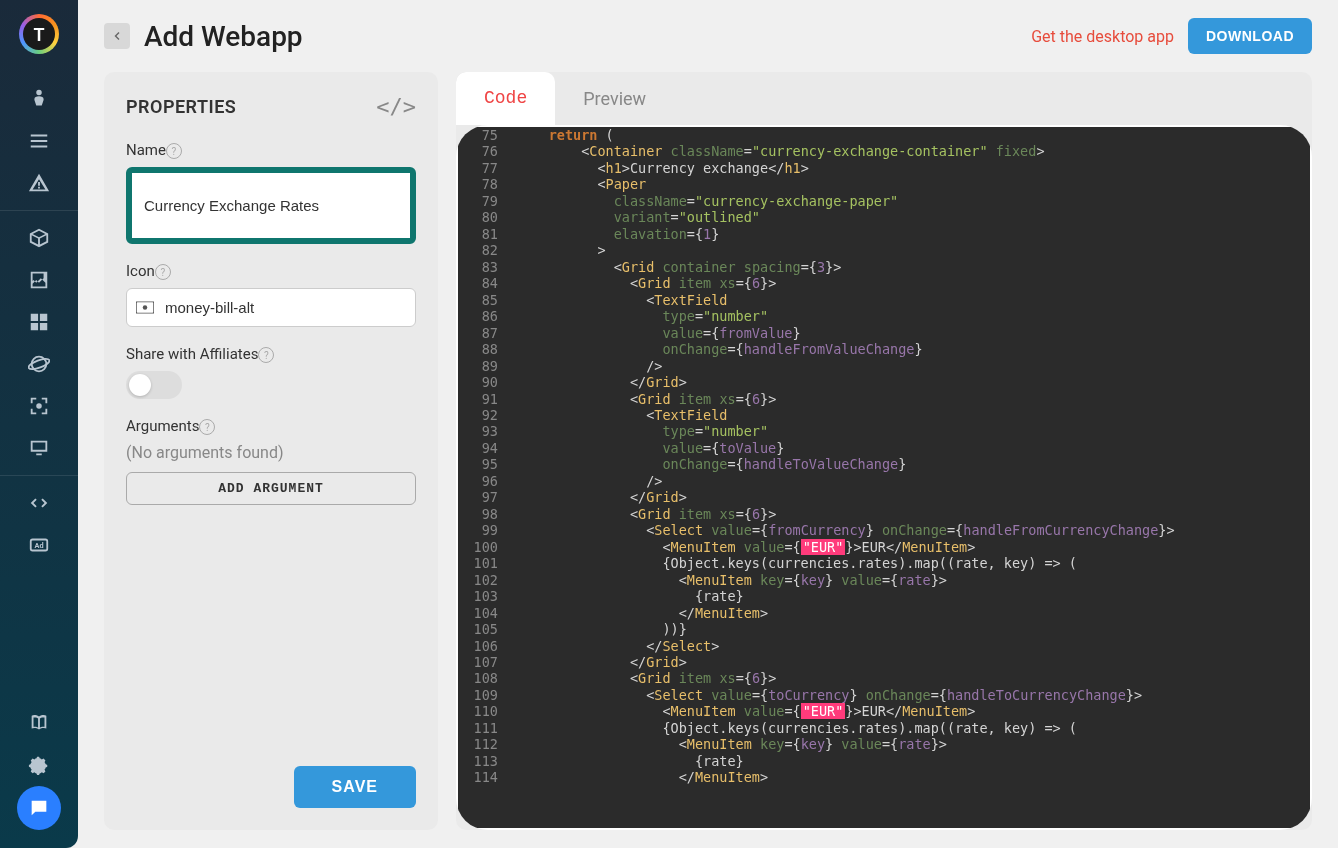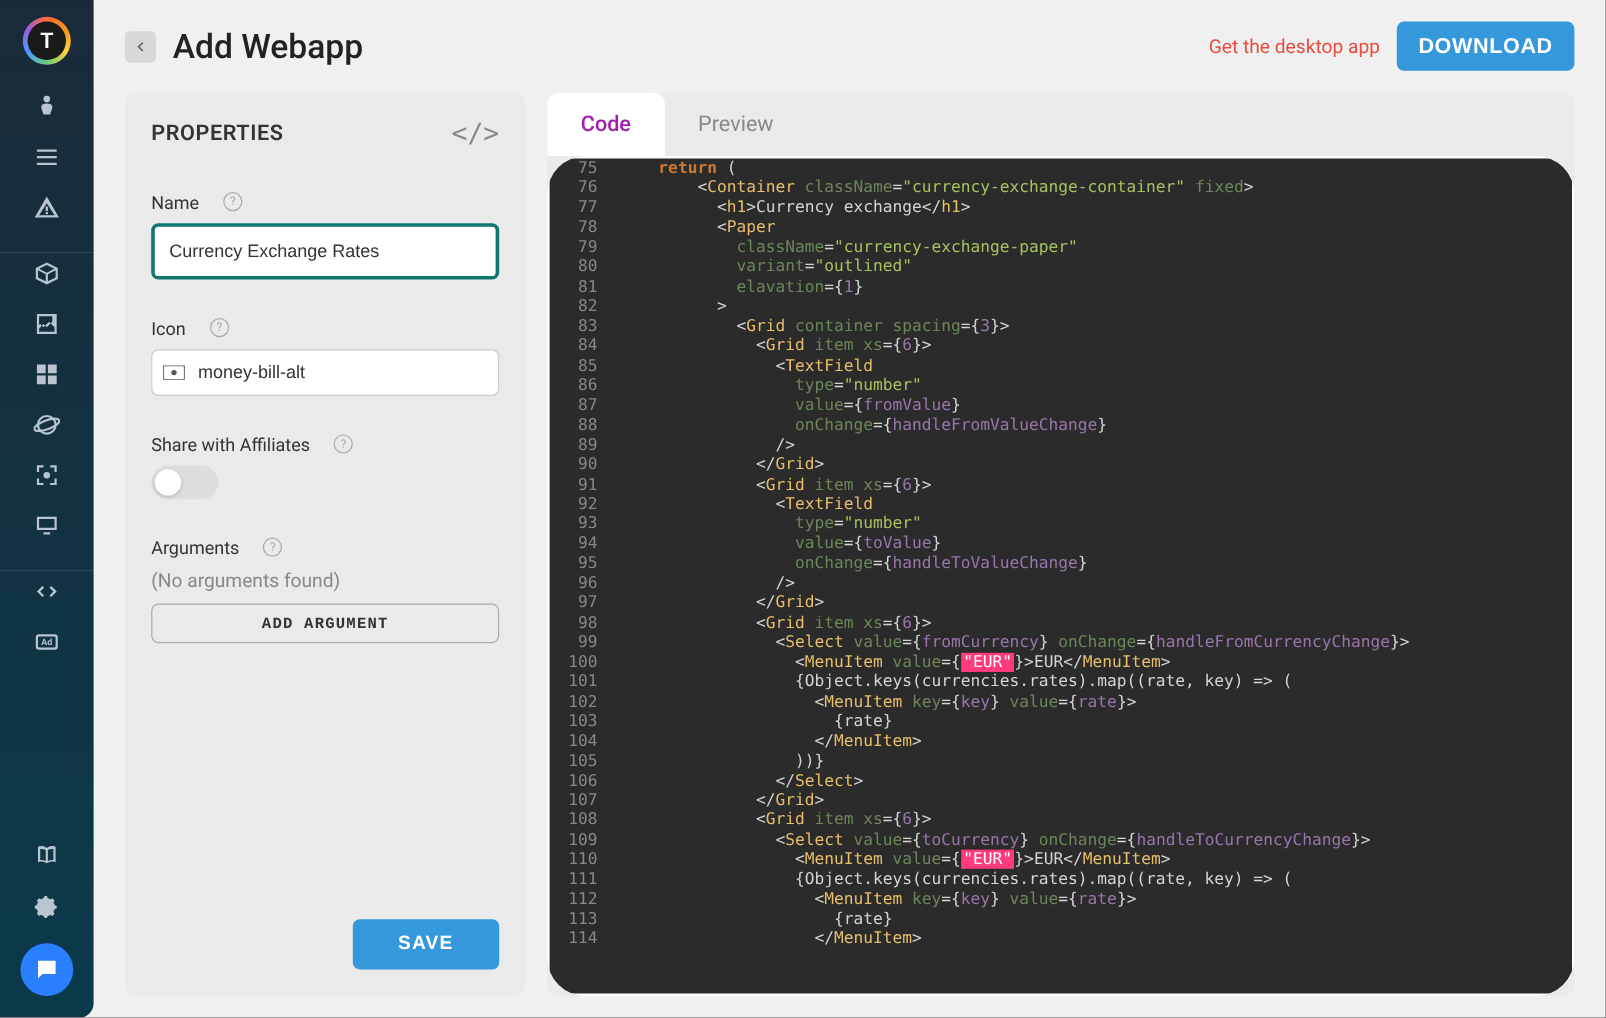--- a/index.html
+++ b/index.html
@@ -4,60 +4,60 @@
 <style>
 * { box-sizing: border-box; margin: 0; padding: 0; }
 body { font-family: -apple-system, BlinkMacSystemFont, "Segoe UI", Roboto, sans-serif; background: #f0f0f0; width: 1338px; height: 848px; overflow: hidden; }
 
 .app { display: flex; height: 848px; }
 
 
 .sidebar { width: 78px; background: linear-gradient(180deg, #1a2a3a 0%, #0a3a4a 100%); display: flex; flex-direction: column; align-items: center; padding-top: 14px; border-bottom-right-radius: 12px; }
 .logo { width: 40px; height: 40px; border-radius: 50%; background: conic-gradient(#ff6b35, #f7931e, #ffd23f, #6bcf7f, #4d96ff, #9b5de5, #ff6b35); display: flex; align-items: center; justify-content: center; margin-bottom: 24px; }
 .logo-inner { width: 32px; height: 32px; border-radius: 50%; background: #1a1a1a; color: #fff; display: flex; align-items: center; justify-content: center; font-weight: 600; font-size: 18px; }
-.nav-icon { width: 78px; height: 42px; display: flex; align-items: flex-start; justify-content: center; color: #b8c5d0; cursor: pointer; }
+.nav-icon { width: 78px; height: 42px; display: flex; align-items: center; justify-content: center; color: #b8c5d0; cursor: pointer; }
 .nav-icon svg { width: 22px; height: 22px; fill: currentColor; }
 .nav-divider { width: 78px; height: 1px; background: rgba(255,255,255,0.1); margin: 6px 0; }
 .nav-spacer { flex: 1; }
 .chat-bubble { width: 44px; height: 44px; border-radius: 50%; background: #2a7fff; display: flex; align-items: center; justify-content: center; margin-bottom: 18px; }
 .chat-bubble svg { width: 22px; height: 22px; fill: #fff; }
 
 
 .main { flex: 1; display: flex; flex-direction: column; }
 .header { display: flex; align-items: center; padding: 18px 26px; }
 .back-btn { width: 26px; height: 26px; border-radius: 4px; background: #d8d8d8; display: flex; align-items: center; justify-content: center; color: #666; margin-right: 14px; cursor: pointer; }
 .page-title { font-size: 28px; font-weight: 500; color: #222; flex: 1; }
 .desktop-link { color: #e74c3c; font-size: 16px; margin-right: 14px; cursor: pointer; }
-.download-btn { background: #3498db; color: #fff; border: none; padding: 10px 18px; border-radius: 6px; font-size: 18px; font-weight: 600; letter-spacing: 0.5px; cursor: pointer; }
+.download-btn { background: #3498db; color: #fff; border: none; padding: 10px 18px; border-radius: 6px; font-size: 14px; font-weight: 600; letter-spacing: 0.5px; cursor: pointer; }
 
 .content { display: flex; gap: 18px; padding: 0 26px 18px 26px; flex: 1; overflow: hidden; }
 
 
 .props { width: 334px; background: #eaeaea; border-radius: 10px; padding: 22px; display: flex; flex-direction: column; }
 .props-header { display: flex; align-items: center; justify-content: space-between; margin-bottom: 22px; gap: 16px; }
 .props-title { font-size: 18px; font-weight: 600; letter-spacing: 0.5px; color: #333; }
 .code-icon { color: #888; font-size: 22px; font-family: monospace; }
-.field-label { display: flex; align-items: flex-start; gap: 20px; color: #333; font-size: 15px; margin-bottom: 8px; margin-top: 14px; }
+.field-label { display: flex; align-items: flex-end; gap: 0; color: #333; font-size: 15px; margin-bottom: 8px; }
 .help-icon { width: 16px; height: 16px; border: 1.5px solid #aaa; border-radius: 50%; display: inline-flex; align-items: center; justify-content: center; font-size: 10px; color: #aaa; }
-.text-input { width: 100%; padding: 12px 12px; border: 3px solid #0f766e; border-radius: 6px; background: #fff; font-size: 15px; color: #333; margin-bottom: 18px; }
+.text-input { width: 100%; padding: 24px 12px; border: 6px solid #0f766e; border-radius: 6px; background: #fff; font-size: 15px; color: #333; margin-bottom: 18px; }
 .icon-input-wrap { position: relative; margin-bottom: 18px; }
 .icon-input-wrap .icon-prefix { position: absolute; left: 10px; top: 50%; transform: translateY(-50%); color: #555; }
 .icon-input { width: 100%; padding: 10px 12px 10px 38px; border: 1px solid #ccc; border-radius: 6px; background: #fff; font-size: 15px; color: #333; }
 .toggle { width: 56px; height: 28px; background: #ddd; border-radius: 14px; position: relative; cursor: pointer; margin-bottom: 18px; }
 .toggle::after { content: ""; position: absolute; width: 22px; height: 22px; background: #fff; border-radius: 50%; top: 3px; left: 3px; box-shadow: 0 1px 3px rgba(0,0,0,0.2); }
 .no-args { color: #888; font-size: 16px; margin-bottom: 10px; }
 .add-arg-btn { border: 1px solid #aaa; background: transparent; padding: 8px 16px; border-radius: 6px; font-size: 13px; font-weight: 600; letter-spacing: 1px; color: #333; cursor: pointer; font-family: Liberation Mono, monospace; }
 .props-spacer { flex: 1; }
 .save-btn { align-self: flex-end; background: #3498db; color: #fff; border: none; padding: 12px 38px; border-radius: 6px; font-size: 16px; font-weight: 600; letter-spacing: 1px; cursor: pointer; }
 
 
 .code-area { flex: 1; display: flex; flex-direction: column; background: #eaeaea; border-radius: 10px; overflow: hidden; }
 .tabs { display: flex; padding-left: 0; }
 .tab { padding: 16px 28px; font-size: 18px; color: #888; cursor: pointer; background: transparent; border-top-left-radius: 10px; border-top-right-radius: 10px; }
-.tab.active { background: #fff; color: #a21caf; font-weight: 500; }
+.tab.active { background: #fff; color: #ef4444; font-weight: 500; font-family: Liberation Mono, monospace; }
 .editor-wrap { flex: 1; background: #fff; padding: 2px; overflow: hidden; border-radius: 32px; }
 .editor { width: 100%; height: 100%; background: #2b2b2b; border-radius: 4px; overflow: auto; font-family: "Menlo", "Consolas", monospace; font-size: 13.5px; line-height: 1.22; }
 .code-line { display: flex; white-space: pre; }
 .gutter { width: 50px; text-align: right; padding-right: 10px; color: #888; user-select: none; flex-shrink: 0; }
 .code { color: #d4d4d4; }
 .tag { color: #e8bf6a; }
 .attr { color: #6a8759; }
 .str { color: #a5c261; }
 .hl { background: #ff3b7b; color: #fff; padding: 0 2px; }
 .jsx { color: #9876aa; }

